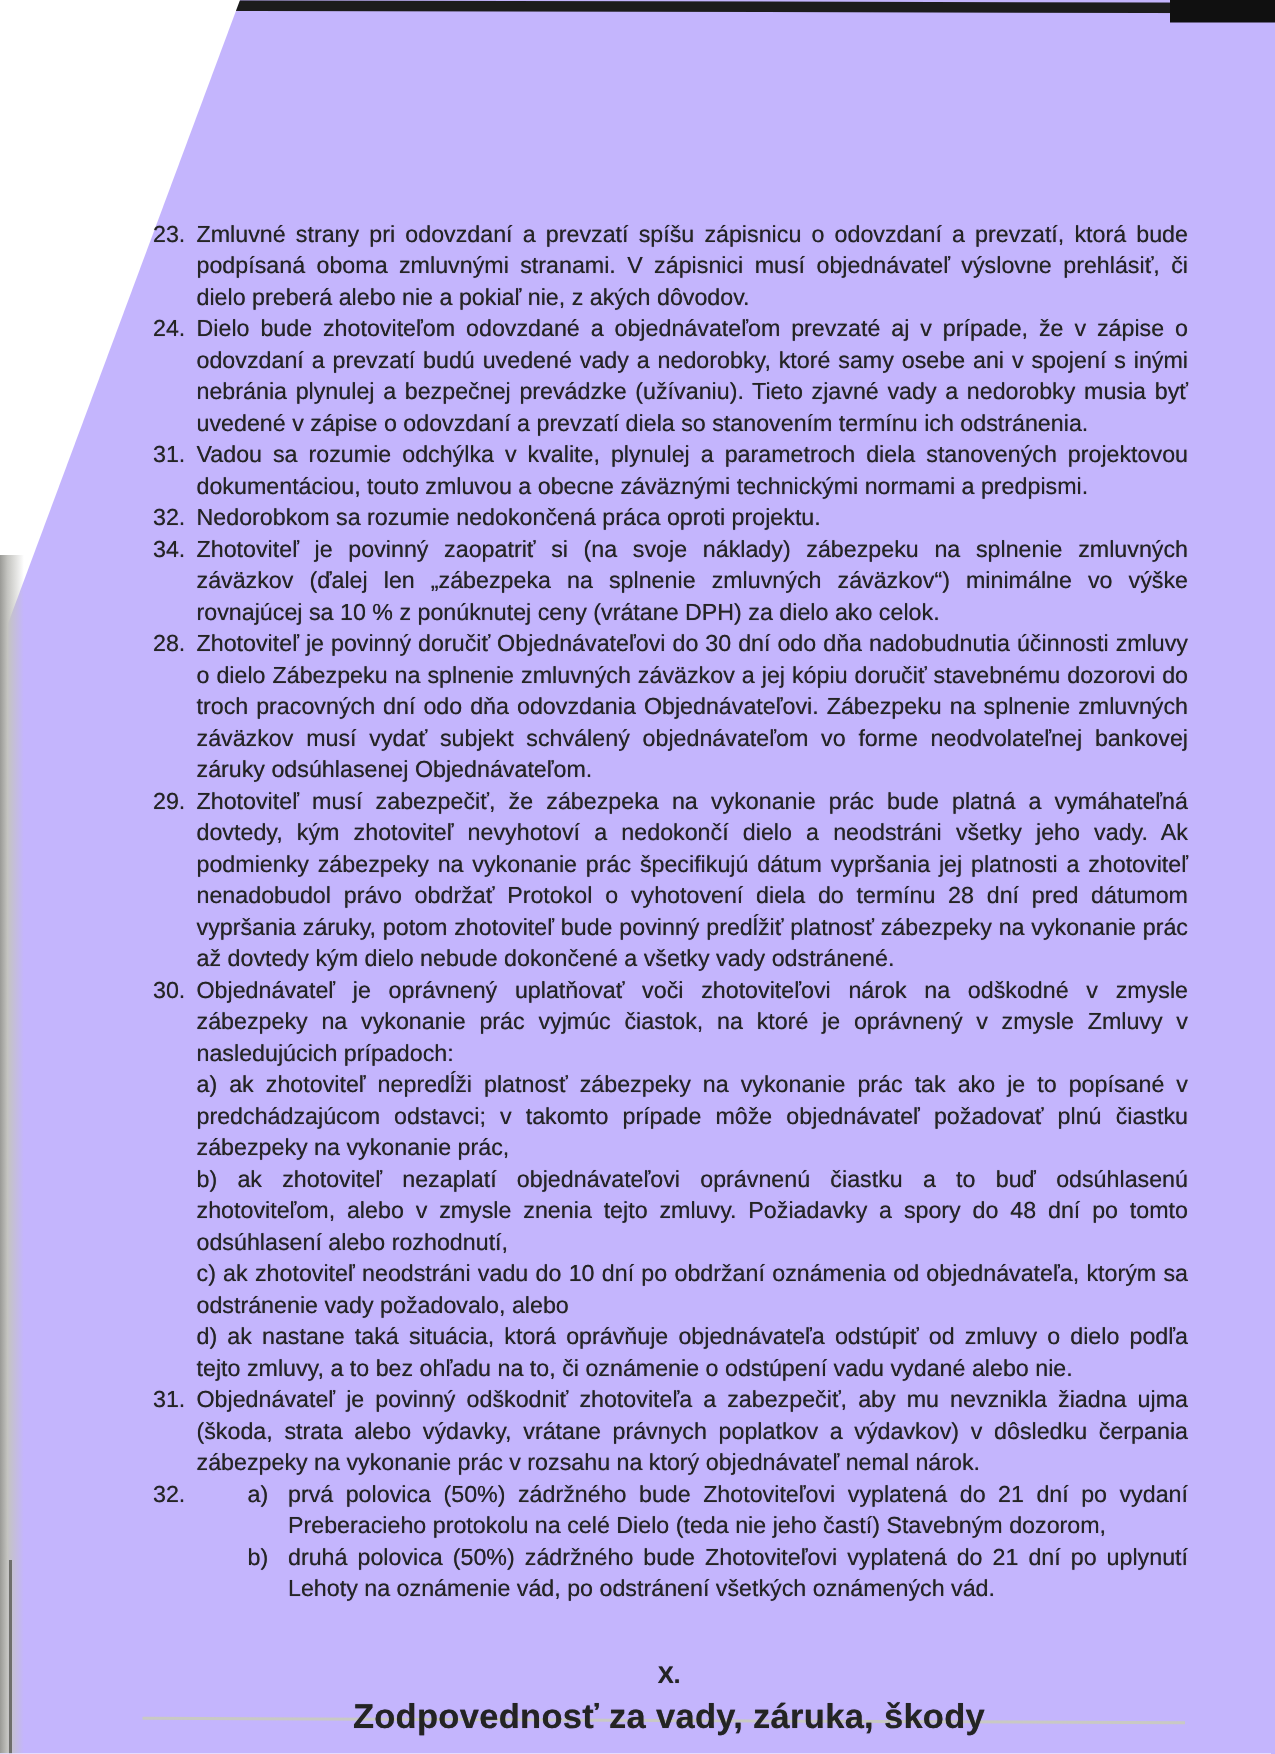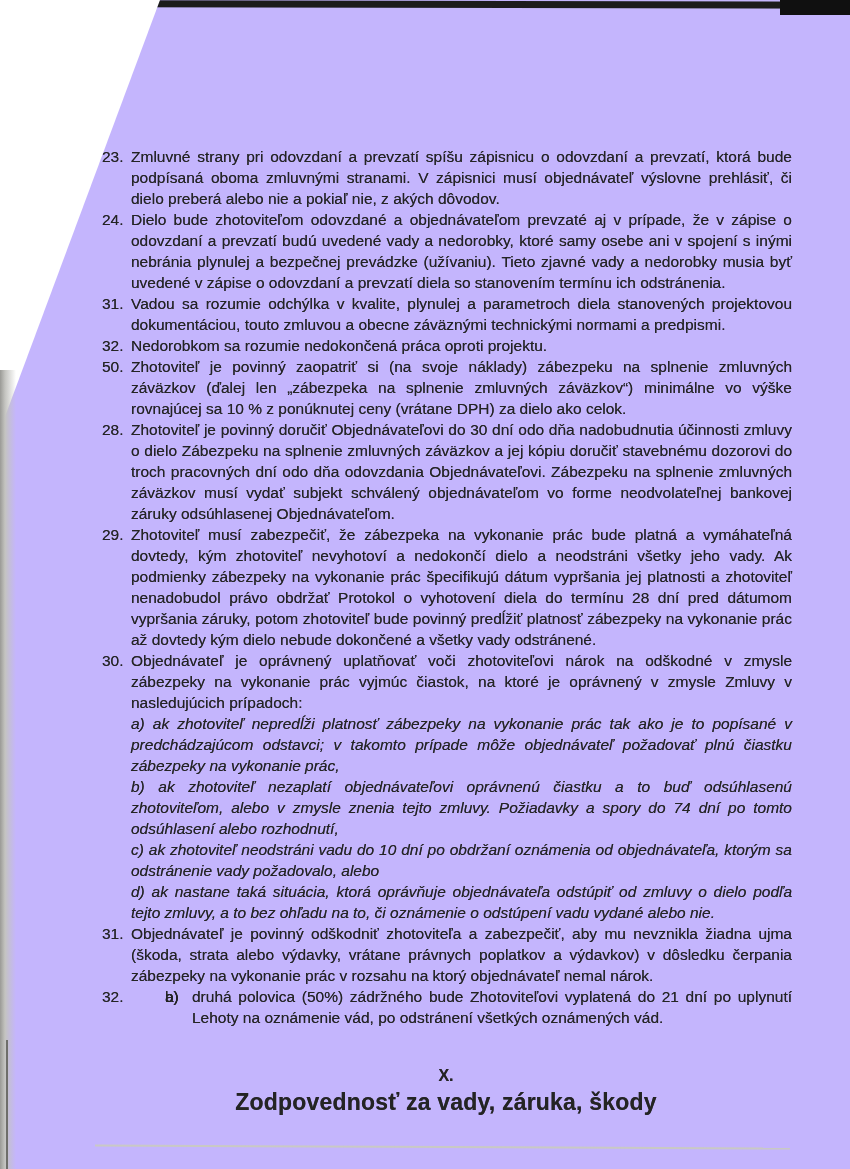--- a/index.html
+++ b/index.html
@@ -23,21 +23,21 @@
   }
   .left-shadow-line{position:absolute;left:6px;top:1040px;height:129px;width:2px;background:#6e6e6a;}
   .bottom-edge{position:absolute;left:95px;top:1146px;width:695px;height:2px;background:#c9c9c4;transform:rotate(0.25deg);}
   
   .content{position:absolute;left:100px;top:146px;width:692px;
     font-size:15.5px;line-height:21px;
     text-shadow:0 0 0.45px rgba(20,20,20,0.65);
   }
   .para{position:relative;padding-left:31px;text-align:justify;}
   .para .num{position:absolute;left:2px;top:0;}
-  .clause{padding-left:31px;text-align:justify;font-style:italic;}
+  .clause{padding-left:31px;text-align:justify;}
   .sub{position:relative;padding-left:92px;text-align:justify;}
   .sub .letter{position:absolute;left:65px;top:0;}
   .section-num{text-align:center;font-weight:bold;font-size:16px;margin-top:37px;}
   .section-title{text-align:center;font-weight:bold;font-size:23px;margin:6px 0 0 0;letter-spacing:0.2px;}
 </style>
 </head>
 <body>
 
 <div class="page">
   <div class="top-scan-band"></div>
@@ -46,30 +46,30 @@
   <div class="left-shadow"></div>
   <div class="left-shadow-line"></div>
   <div class="bottom-edge"></div>
 
   <div class="content">
     <div id="paragraphs">
         <div class="para"><span class="num">23.</span><span class="txt">Zmluvné strany pri odovzdaní a prevzatí spíšu zápisnicu o odovzdaní a prevzatí, ktorá bude podpísaná oboma zmluvnými stranami. V zápisnici musí objednávateľ výslovne prehlásiť, či dielo preberá alebo nie a pokiaľ nie, z akých dôvodov.</span></div>
         <div class="para"><span class="num">24.</span><span class="txt">Dielo bude zhotoviteľom odovzdané a objednávateľom prevzaté aj v prípade, že v zápise o odovzdaní a prevzatí budú uvedené vady a nedorobky, ktoré samy osebe ani v spojení s inými nebránia plynulej a bezpečnej prevádzke (užívaniu). Tieto zjavné vady a nedorobky musia byť uvedené v zápise o odovzdaní a prevzatí diela so stanovením termínu ich odstránenia.</span></div>
         <div class="para"><span class="num">31.</span><span class="txt">Vadou sa rozumie odchýlka v kvalite, plynulej a parametroch diela stanovených projektovou dokumentáciou, touto zmluvou a obecne záväznými technickými normami a predpismi.</span></div>
         <div class="para"><span class="num">32.</span><span class="txt">Nedorobkom sa rozumie nedokončená práca oproti projektu.</span></div>
-        <div class="para"><span class="num">50.</span><span class="txt">Zhotoviteľ je povinný zaopatriť si (na svoje náklady) zábezpeku na splnenie zmluvných záväzkov (ďalej len „zábezpeka na splnenie zmluvných záväzkov“) minimálne vo výške rovnajúcej sa 10 % z ponúknutej ceny (vrátane DPH) za dielo ako celok.</span></div>
+        <div class="para"><span class="num">34.</span><span class="txt">Zhotoviteľ je povinný zaopatriť si (na svoje náklady) zábezpeku na splnenie zmluvných záväzkov (ďalej len „zábezpeka na splnenie zmluvných záväzkov“) minimálne vo výške rovnajúcej sa 10 % z ponúknutej ceny (vrátane DPH) za dielo ako celok.</span></div>
         <div class="para"><span class="num">28.</span><span class="txt">Zhotoviteľ je povinný doručiť Objednávateľovi do 30 dní odo dňa nadobudnutia účinnosti zmluvy o dielo Zábezpeku na splnenie zmluvných záväzkov a jej kópiu doručiť stavebnému dozorovi do troch pracovných dní odo dňa odovzdania Objednávateľovi. Zábezpeku na splnenie zmluvných záväzkov musí vydať subjekt schválený objednávateľom vo forme neodvolateľnej bankovej záruky odsúhlasenej Objednávateľom.</span></div>
         <div class="para"><span class="num">29.</span><span class="txt">Zhotoviteľ musí zabezpečiť, že zábezpeka na vykonanie prác bude platná a vymáhateľná dovtedy, kým zhotoviteľ nevyhotoví a nedokončí dielo a neodstráni všetky jeho vady. Ak podmienky zábezpeky na vykonanie prác špecifikujú dátum vypršania jej platnosti a zhotoviteľ nenadobudol právo obdržať Protokol o vyhotovení diela do termínu 28 dní pred dátumom vypršania záruky, potom zhotoviteľ bude povinný predĺžiť platnosť zábezpeky na vykonanie prác až dovtedy kým dielo nebude dokončené a všetky vady odstránené.</span></div>
         <div class="para"><span class="num">30.</span><span class="txt">Objednávateľ je oprávnený uplatňovať voči zhotoviteľovi nárok na odškodné v zmysle zábezpeky na vykonanie prác vyjmúc čiastok, na ktoré je oprávnený v zmysle Zmluvy v nasledujúcich prípadoch:</span></div>
         <div class="clause">a) ak zhotoviteľ nepredĺži platnosť zábezpeky na vykonanie prác tak ako je to popísané v predchádzajúcom odstavci; v takomto prípade môže objednávateľ požadovať plnú čiastku zábezpeky na vykonanie prác,</div>
-        <div class="clause">b) ak zhotoviteľ nezaplatí objednávateľovi oprávnenú čiastku a to buď odsúhlasenú zhotoviteľom, alebo v zmysle znenia tejto zmluvy. Požiadavky a spory do 74 dní po tomto odsúhlasení alebo rozhodnutí,</div>
+        <div class="clause">b) ak zhotoviteľ nezaplatí objednávateľovi oprávnenú čiastku a to buď odsúhlasenú zhotoviteľom, alebo v zmysle znenia tejto zmluvy. Požiadavky a spory do 48 dní po tomto odsúhlasení alebo rozhodnutí,</div>
         <div class="clause">c) ak zhotoviteľ neodstráni vadu do 10 dní po obdržaní oznámenia od objednávateľa, ktorým sa odstránenie vady požadovalo, alebo</div>
         <div class="clause">d) ak nastane taká situácia, ktorá oprávňuje objednávateľa odstúpiť od zmluvy o dielo podľa tejto zmluvy, a to bez ohľadu na to, či oznámenie o odstúpení vadu vydané alebo nie.</div>
         <div class="para"><span class="num">31.</span><span class="txt">Objednávateľ je povinný odškodniť zhotoviteľa a zabezpečiť, aby mu nevznikla žiadna ujma (škoda, strata alebo výdavky, vrátane právnych poplatkov a výdavkov) v dôsledku čerpania zábezpeky na vykonanie prác v rozsahu na ktorý objednávateľ nemal nárok.</span></div>
         <div class="para"><span class="num">32.</span></div>
-        <div class="sub"><span class="letter">a)</span></div>
+        <div class="sub"><span class="letter">a)</span><span class="txt">prvá polovica (50%) zádržného bude Zhotoviteľovi vyplatená do 21 dní po vydaní Preberacieho protokolu na celé Dielo (teda nie jeho častí) Stavebným dozorom,</span></div>
         <div class="sub"><span class="letter">b)</span><span class="txt">druhá polovica (50%) zádržného bude Zhotoviteľovi vyplatená do 21 dní po uplynutí Lehoty na oznámenie vád, po odstránení všetkých oznámených vád.</span></div>
       </div>
     <div class="section-num">X.</div>
     <div class="section-title">Zodpovednosť za vady, záruka, škody</div>
 
   </div>
 </div>
 
 </body></html>

